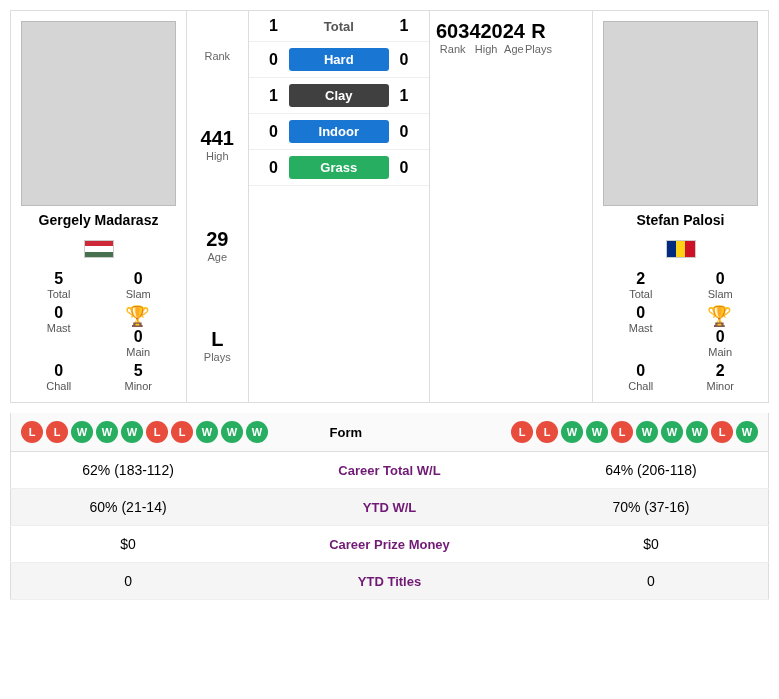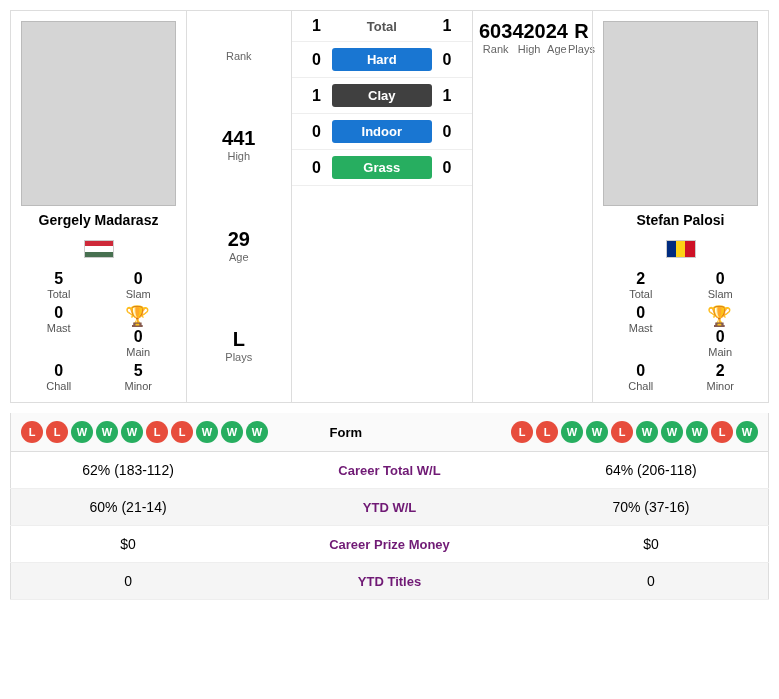--- a/index.html
+++ b/index.html
@@ -178,20 +178,21 @@
       border-right: 1px solid #ddd;
     }
 
     .right-player {
       width: 180px;
       display: flex;
       flex-direction: column;
       align-items: center;
       padding: 10px;
       border-left: 1px solid #ddd;
+      margin-left: 43px;
     }
 
     .middle-col {
       flex: 1;
       display: flex;
       flex-direction: column;
     }
 
     
     .left-stat-panel {

